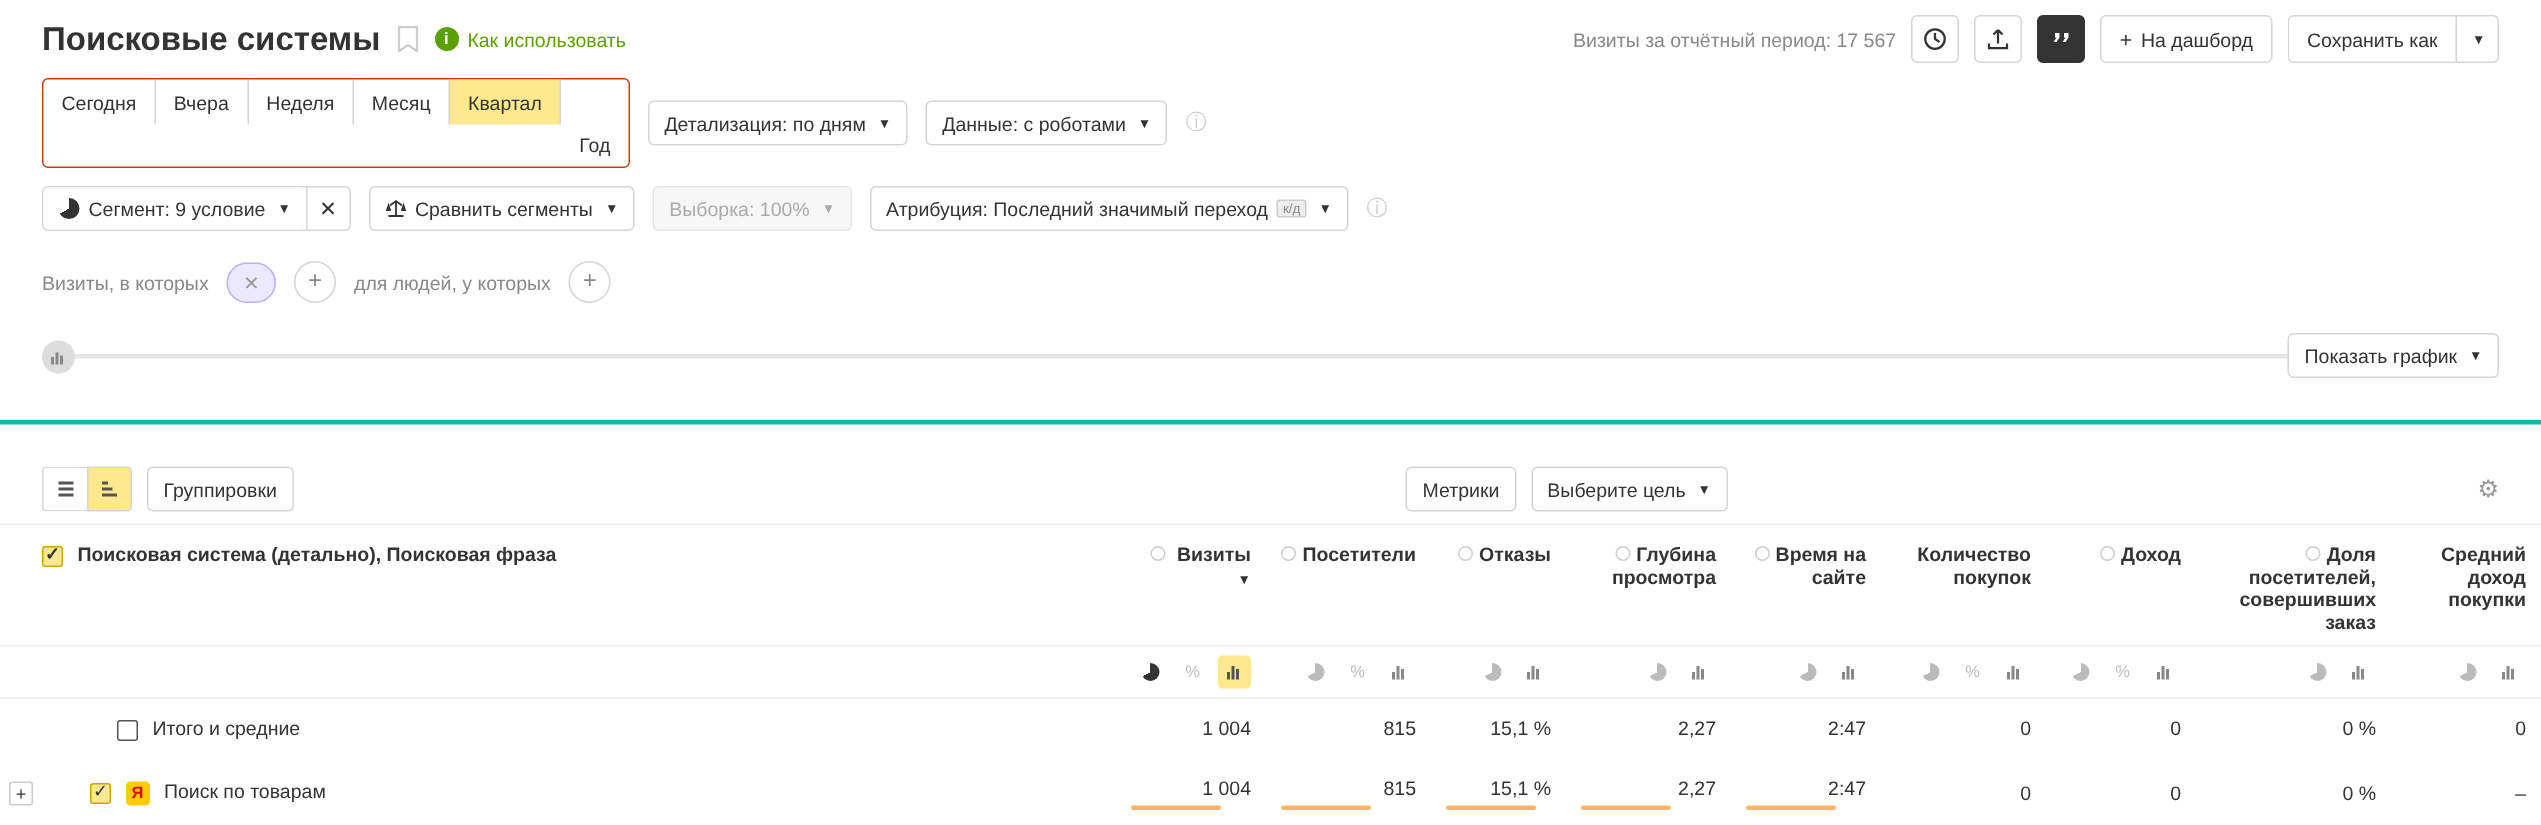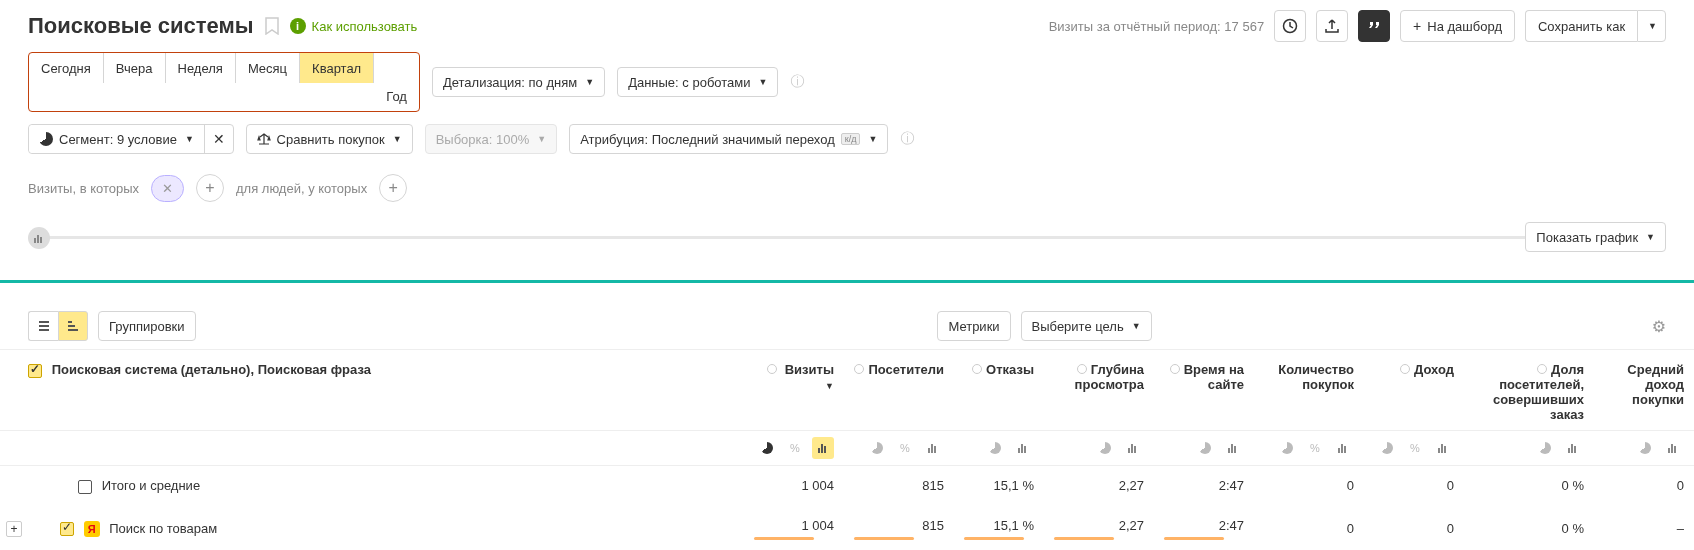--- a/index.html
+++ b/index.html
@@ -146,21 +146,21 @@
     </span>
     <span style="border-left:1px solid #d5d5d5; height:100%;"></span>
     <span class="close-x">✕</span>
   </div>
   <span class="drop-btn">
     <span class="scale-ico">
       <svg width="14" height="14" viewBox="0 0 14 14">
           <path d="M7 2v10M2 12h10M3 5l4-3 4 3M2 5l1 3h-2zM12 5l1 3h-2z" fill="none" stroke="#333" stroke-width="1.2"></path>
         </svg>
     </span>
-    <span>Сравнить покупок</span>
+    <span>Сравнить сегменты</span>
     <span class="chev">▼</span>
   </span>
   <span class="drop-btn disabled">
     <span>Выборка: 100%</span>
     <span class="chev">▼</span>
   </span>
   <span class="drop-btn">
     <span>Атрибуция: Последний значимый переход</span>
     <span class="kbd">к/д</span>
     <span class="chev">▼</span>

